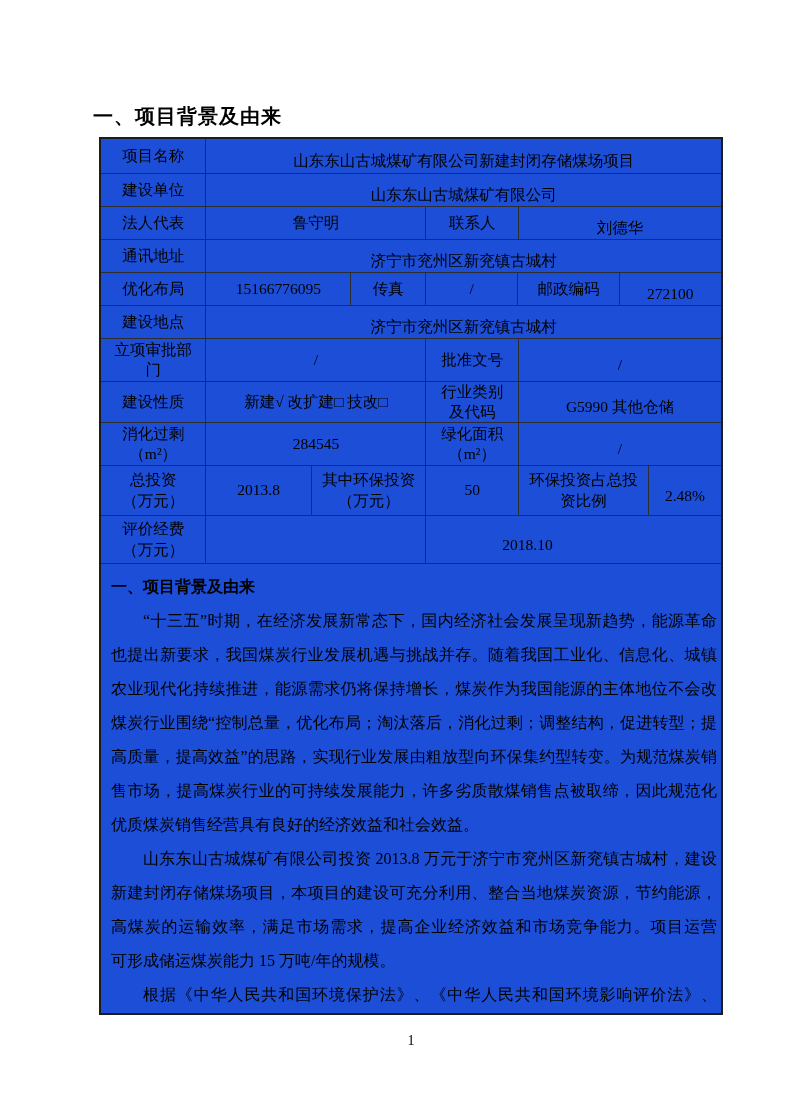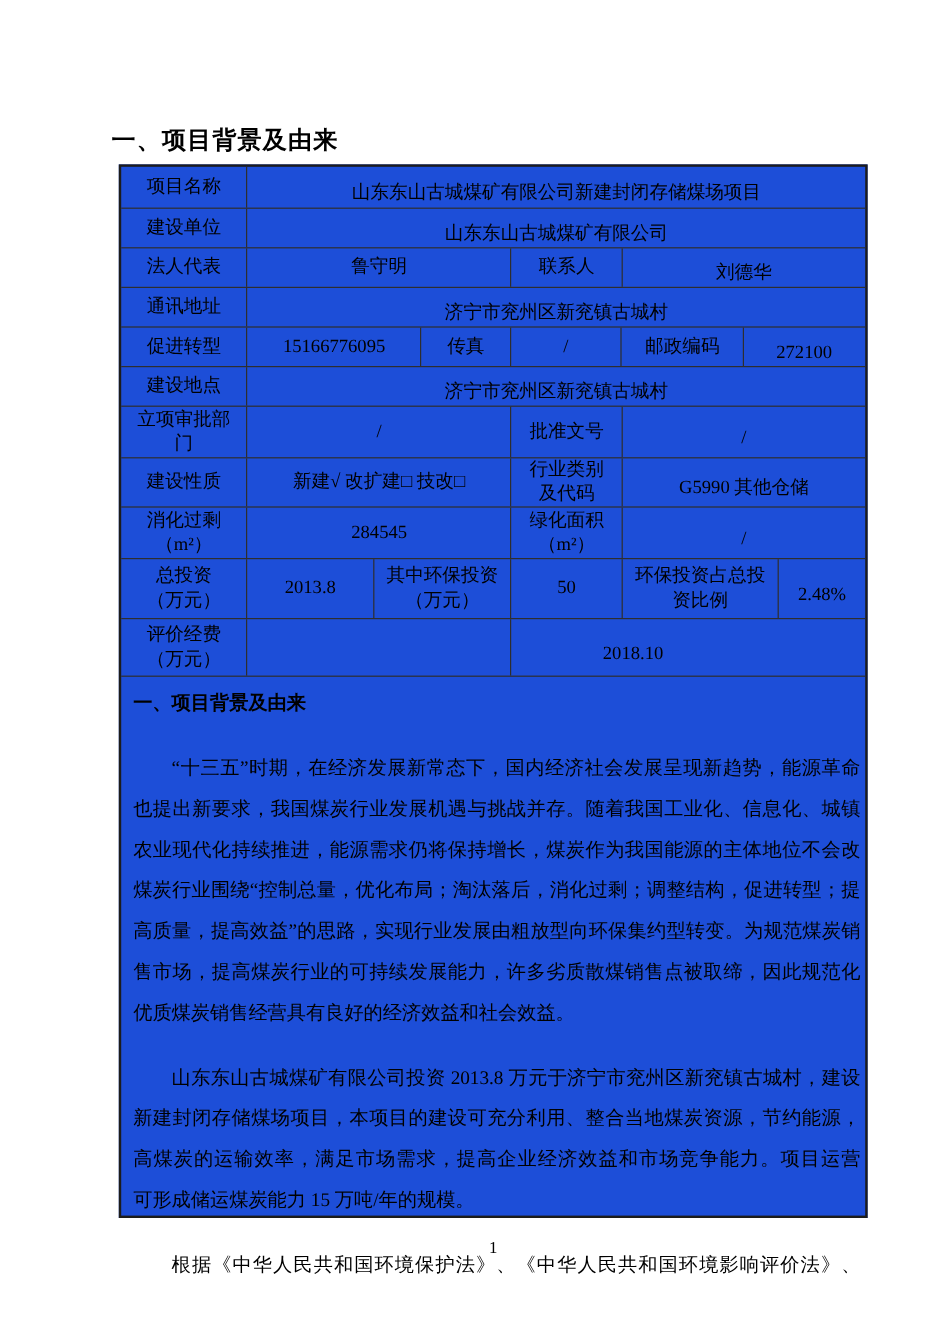--- a/index.html
+++ b/index.html
@@ -81,21 +81,21 @@
     text-align: left;
   }
   .section-heading {
     font-family: "Liberation Sans", "DejaVu Sans", sans-serif;
     font-weight: bold;
     font-size: 16px;
     height: 30px;
     line-height: 26px;
     color: #000;
   }
-  .para-block { width: 606px; margin-top: 20px; }
+  .para-block { width: 606px; }
   .tline {
     height: 34px;
     line-height: 34px;
     font-size: 16px;
     white-space: normal;
     text-align: justify;
     text-align-last: justify;
     overflow: hidden;
   }
   .tline.indent { text-indent: 32px; }
@@ -135,21 +135,21 @@
       <div class="cell w-sub">联系人</div>
       <div class="cell w-last">刘德华</div>
     </div>
 
     <div class="row" style="height:33px">
       <div class="cell w-label">通讯地址</div>
       <div class="cell w-rest">济宁市兖州区新兖镇古城村</div>
     </div>
 
     <div class="row" style="height:33px">
-      <div class="cell w-label">促进转型</div>
+      <div class="cell w-label">优化布局</div>
       <div class="cell w-p1">15166776095</div>
       <div class="cell w-p2">传真</div>
       <div class="cell w-sub">/</div>
       <div class="cell w-p3">邮政编码</div>
       <div class="cell w-p4">272100</div>
     </div>
 
     <div class="row" style="height:33px">
       <div class="cell w-label">建设地点</div>
       <div class="cell w-rest">济宁市兖州区新兖镇古城村</div>

